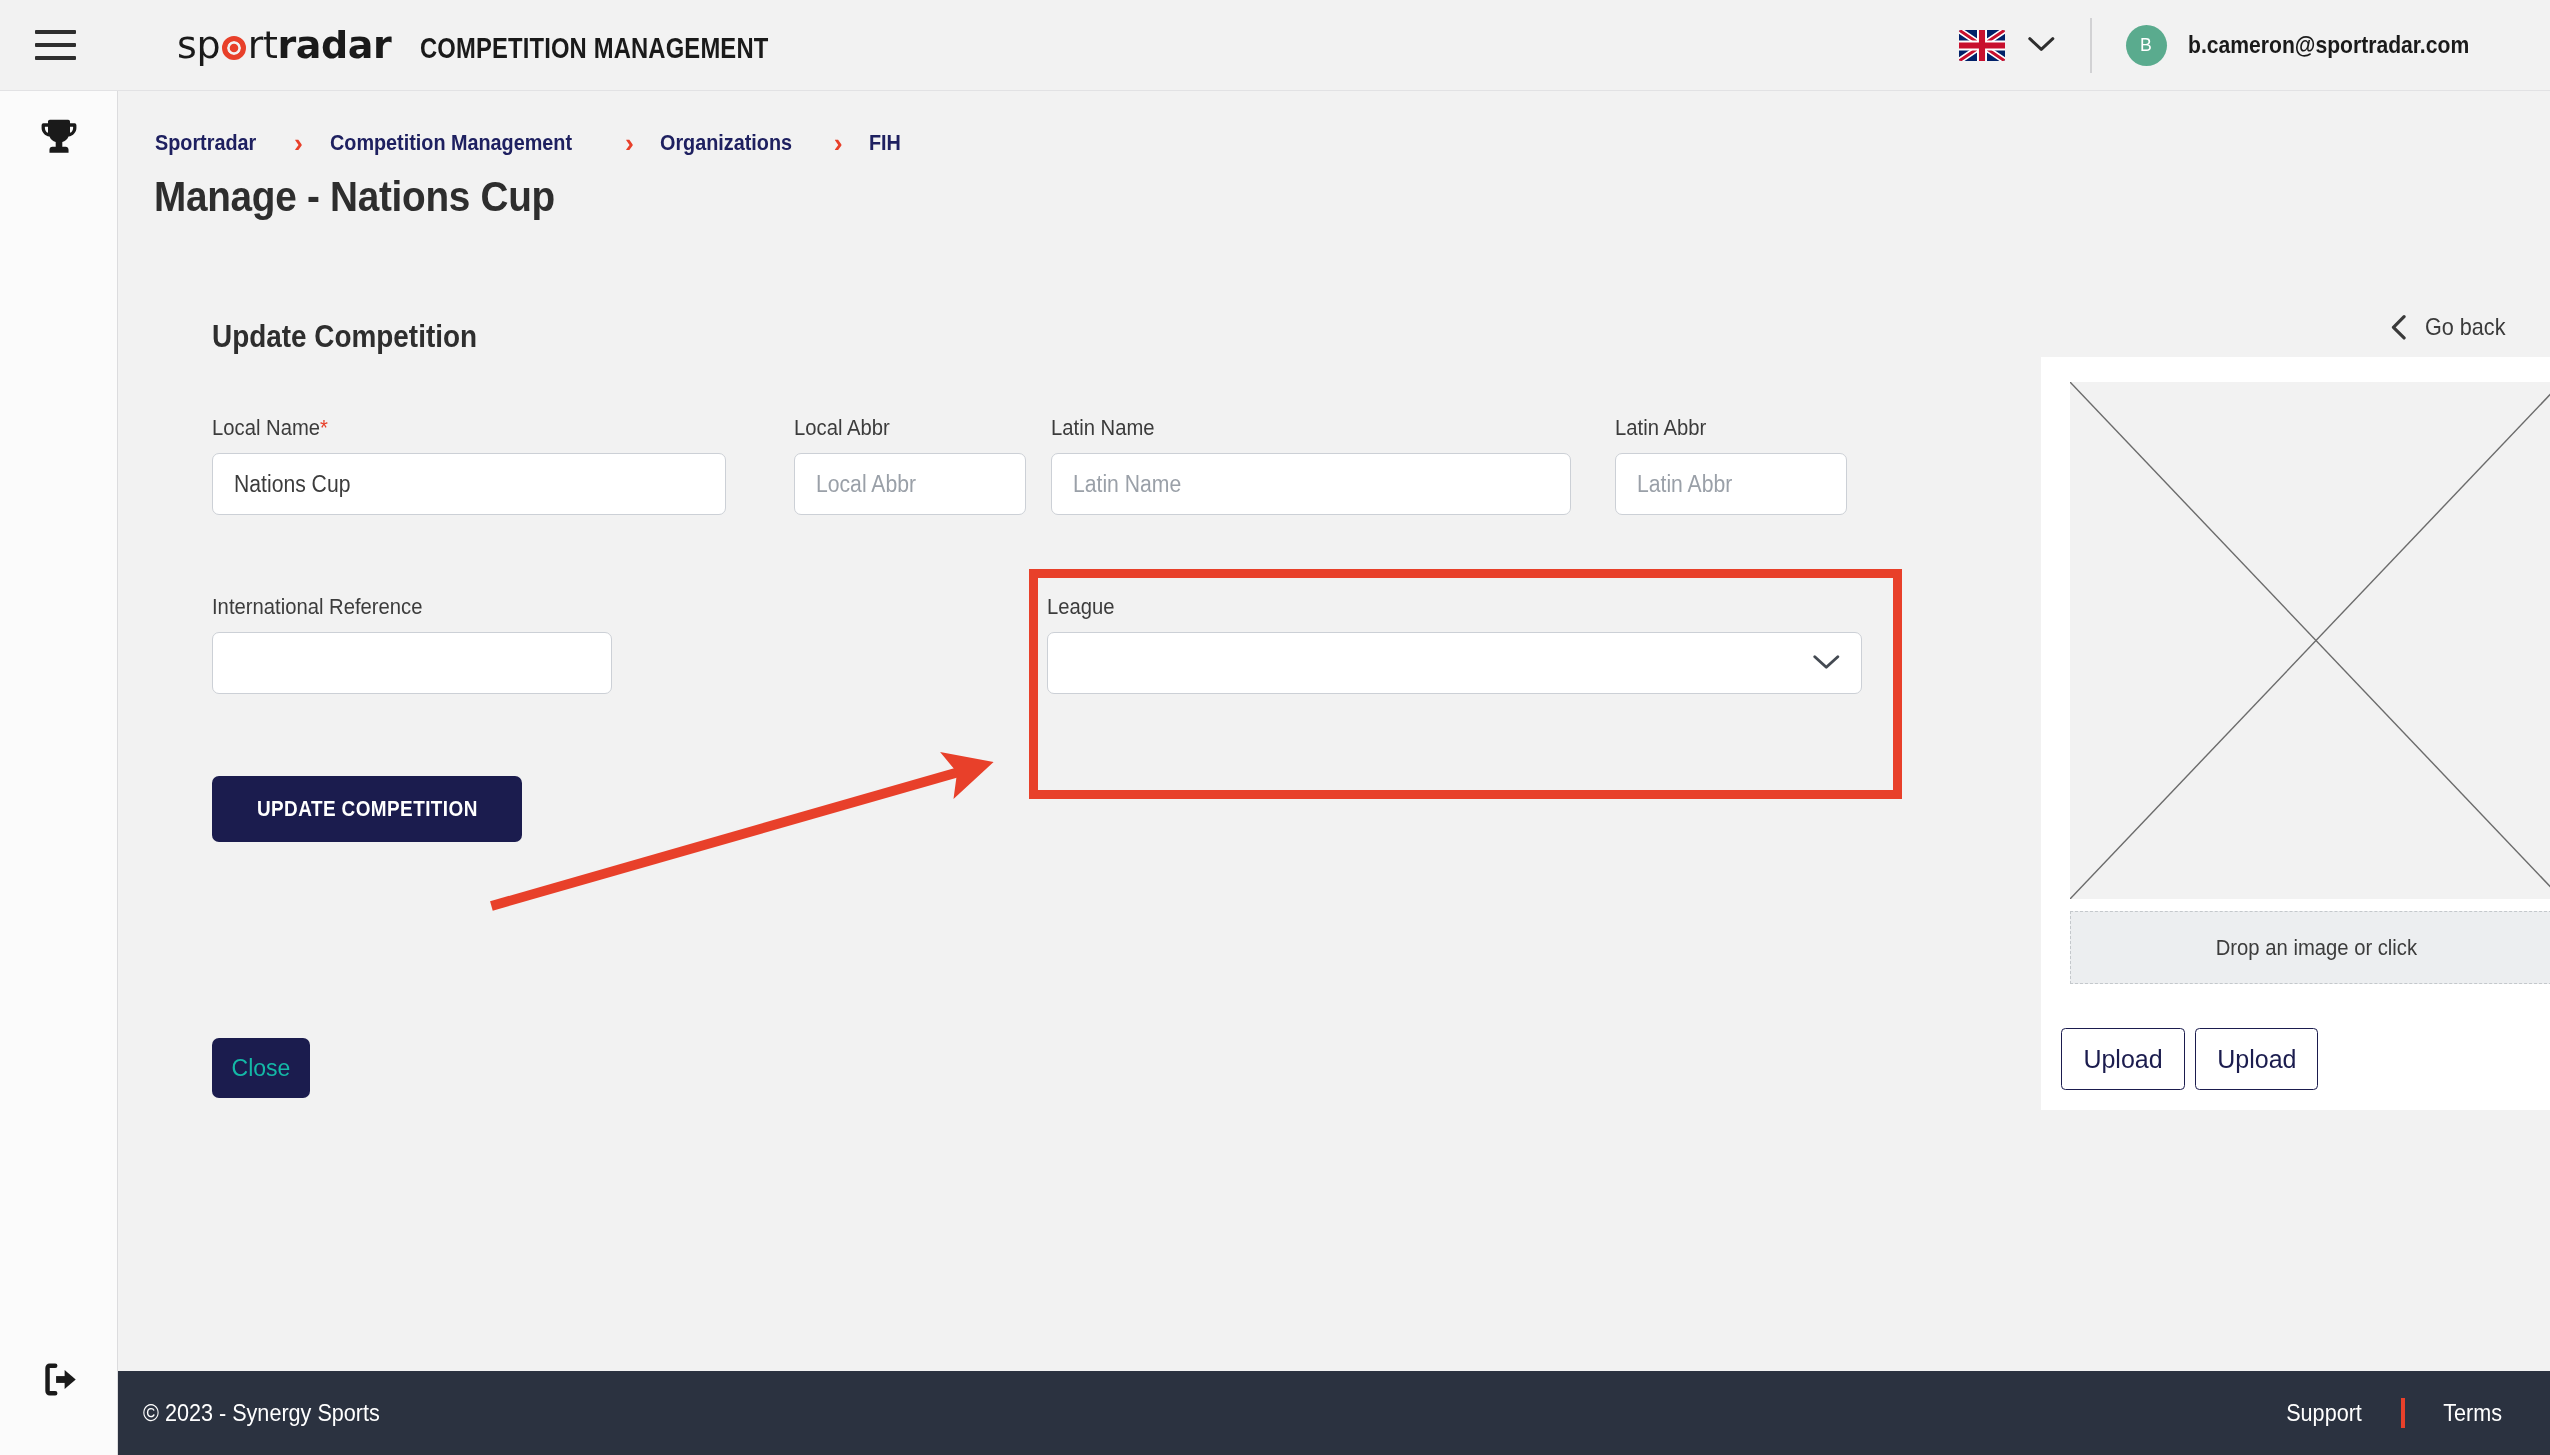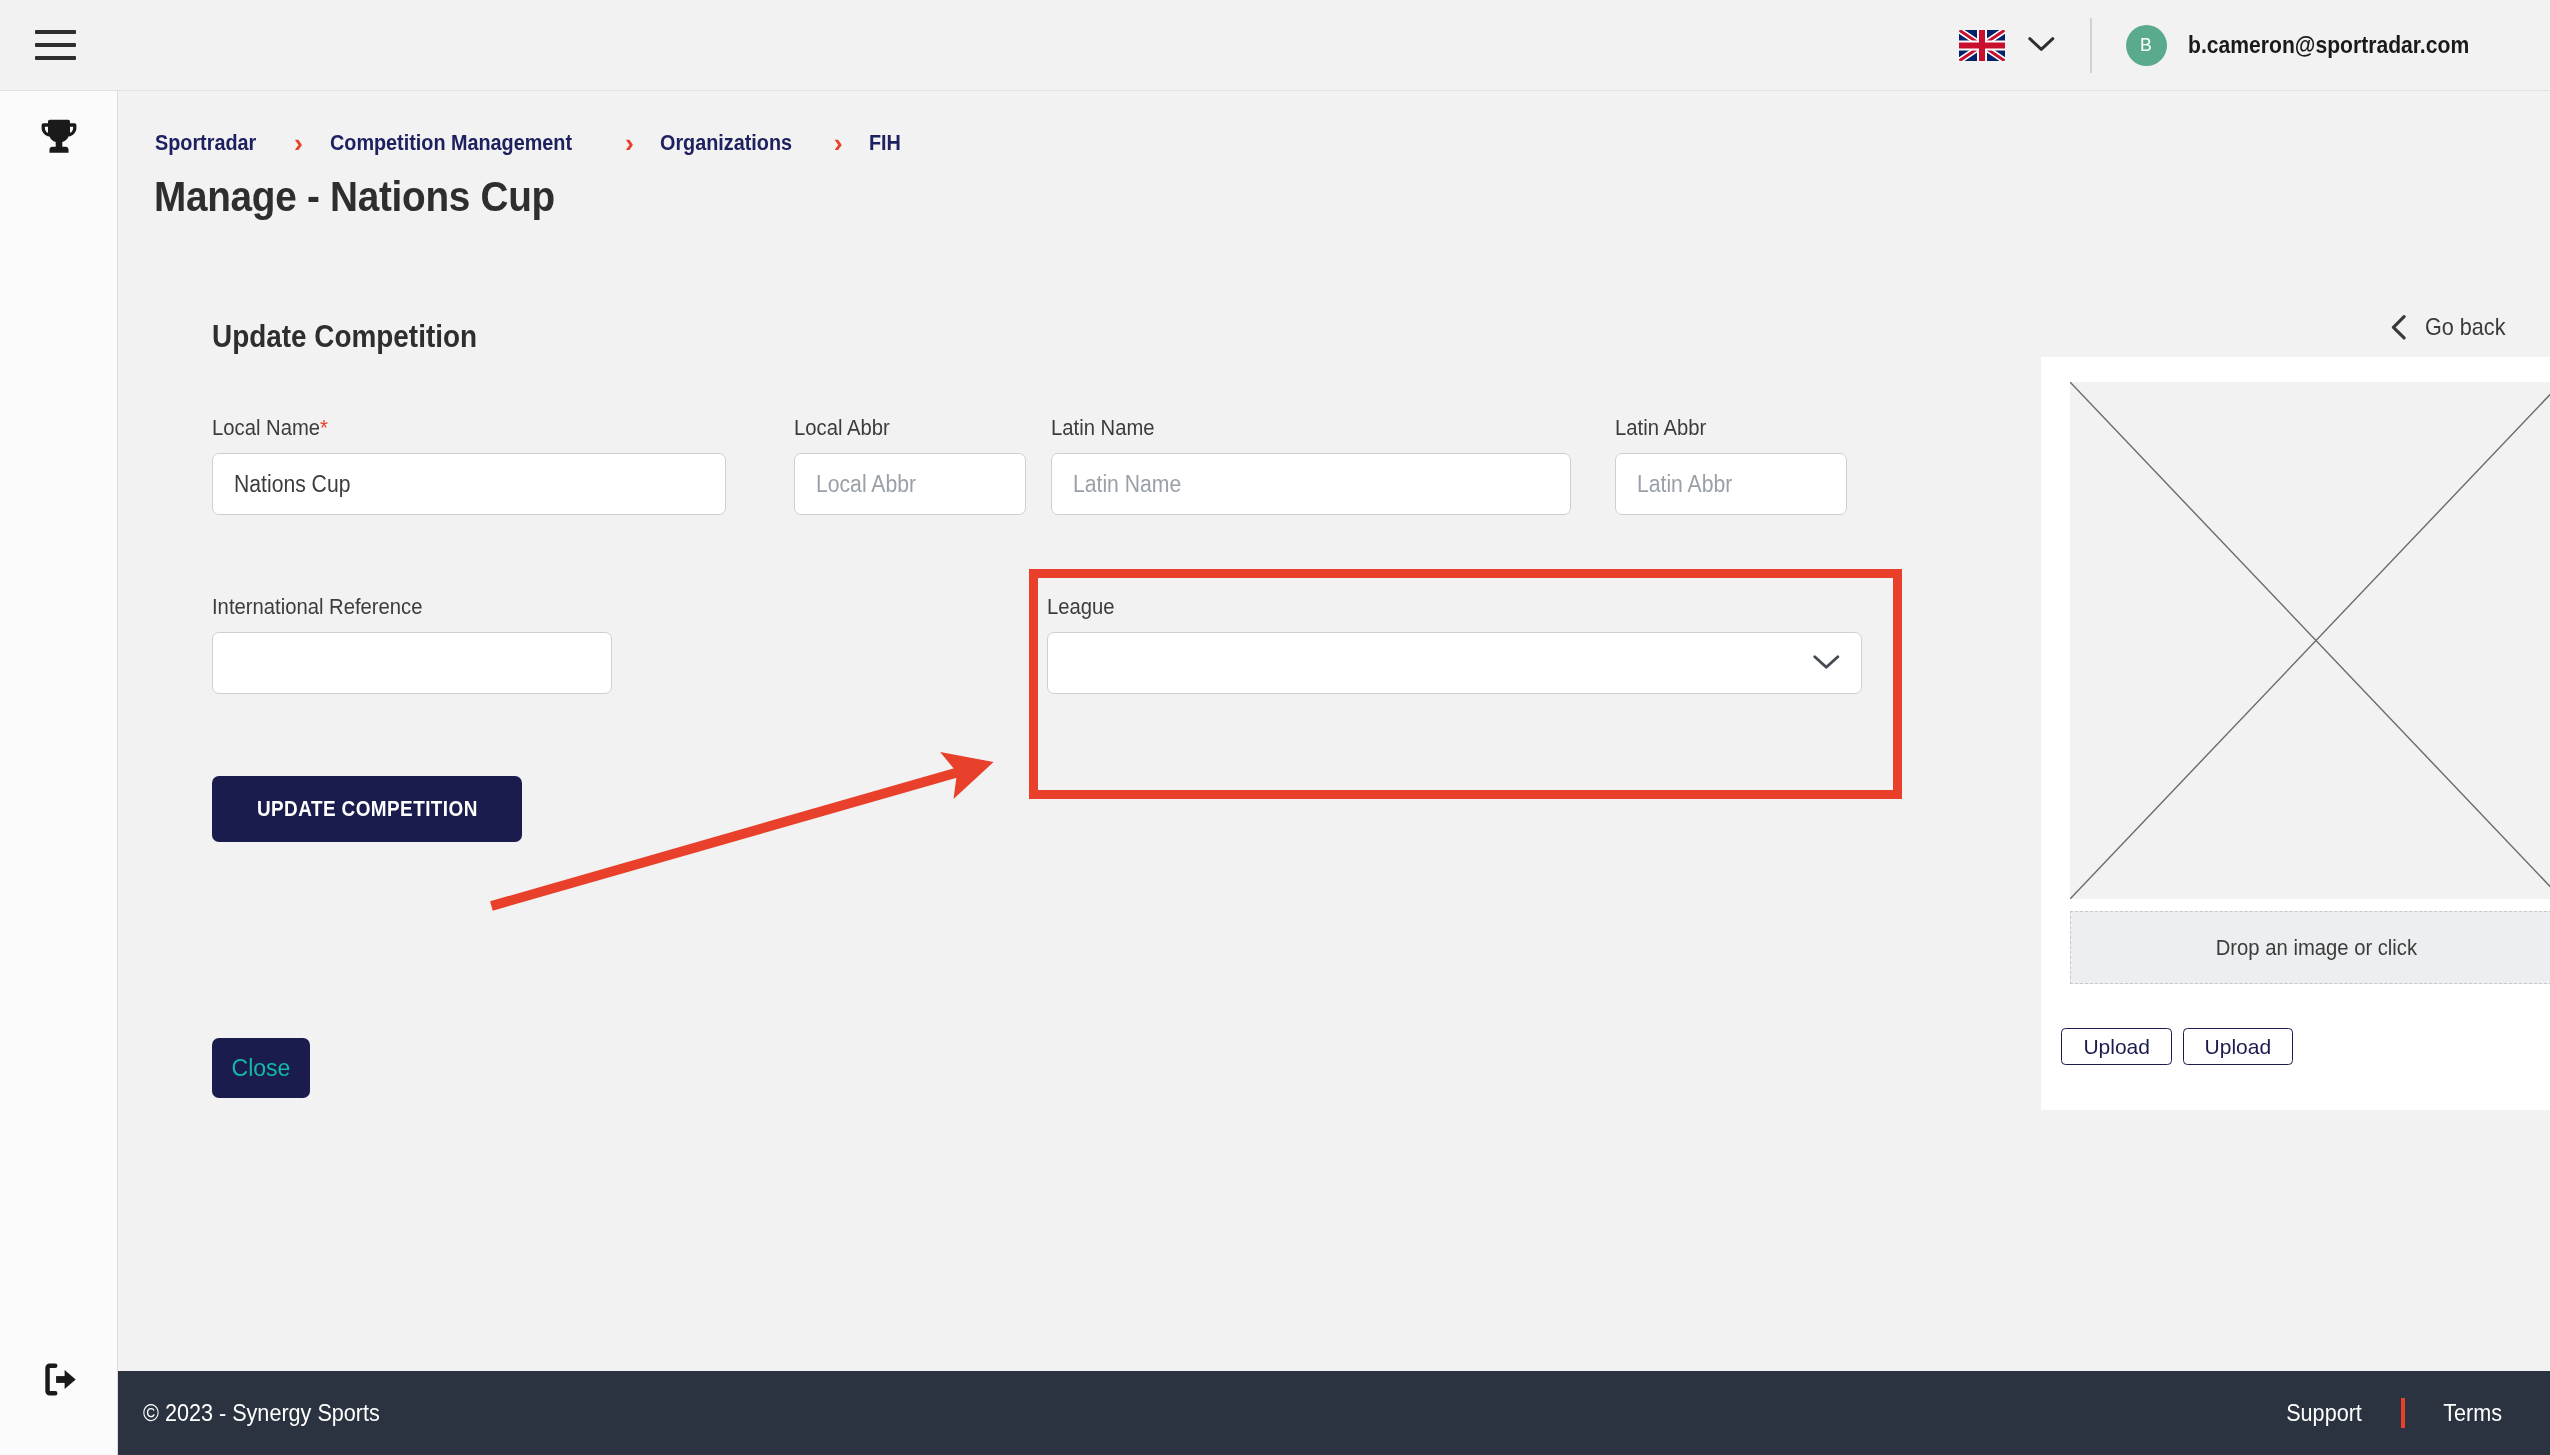--- a/index.html
+++ b/index.html
@@ -221,24 +221,24 @@
     width: 492px; height: 73px;
     background: #eceef0;
     border: 1.8px dashed #c4c8cc;
     display: flex; align-items: center; justify-content: center;
     font-size: 22px; color: #3c3c3c;
     cursor: pointer;
   }
   .dropzone span { transform: scaleX(0.92); transform-origin: center; white-space: nowrap; }
   .img-btns { position: absolute; left: 20.4px; top: 671px; display: flex; gap: 10.6px; }
   .btn-outline {
-    height: 37px; padding: 0 21px; min-width: 108px;
+    height: 62px; padding: 0 21px; min-width: 108px;
     background: #ffffff; color: #1b1c4e;
     border: 1.8px solid #1b1c4e; border-radius: 4.4px;
-    font-size: 21px;
+    font-size: 25px;
     display: flex; align-items: center; justify-content: center;
     cursor: pointer;
     font-family: "Liberation Sans", sans-serif;
   }
 
   
   .footer {
     position: absolute; left: 118px; bottom: 0;
     width: 2433px; height: 84px;
     background: #2b3240;
@@ -257,20 +257,29 @@
 <body>
 
 <div class="topbar">
 
   <div class="hamburger">
     <span></span>
       <span></span>
       <span></span>
   </div>
 
+  <div class="brand">
+    <div class="logo-word">
+      <span>sp</span>
+      <span class="logo-o"></span>
+      <span>rt</span>
+      <span class="bold">radar</span>
+    </div>
+    <div class="app-title">COMPETITION MANAGEMENT</div>
+  </div>
 
   <div class="topbar-right">
     <div class="flag">
       <svg class="d" viewBox="0 0 60 40" preserveAspectRatio="none">
         <rect width="60" height="40" fill="#012169"></rect>
         <path d="M0,0 L60,40 M60,0 L0,40" stroke="#ffffff" stroke-width="8"></path>
         <path d="M0,0 L60,40 M60,0 L0,40" stroke="#C8102E" stroke-width="4"></path>
         <path d="M30,0 L30,40 M0,20 L60,20" stroke="#ffffff" stroke-width="13"></path>
         <path d="M30,0 L30,40 M0,20 L60,20" stroke="#C8102E" stroke-width="8"></path>
       </svg>

